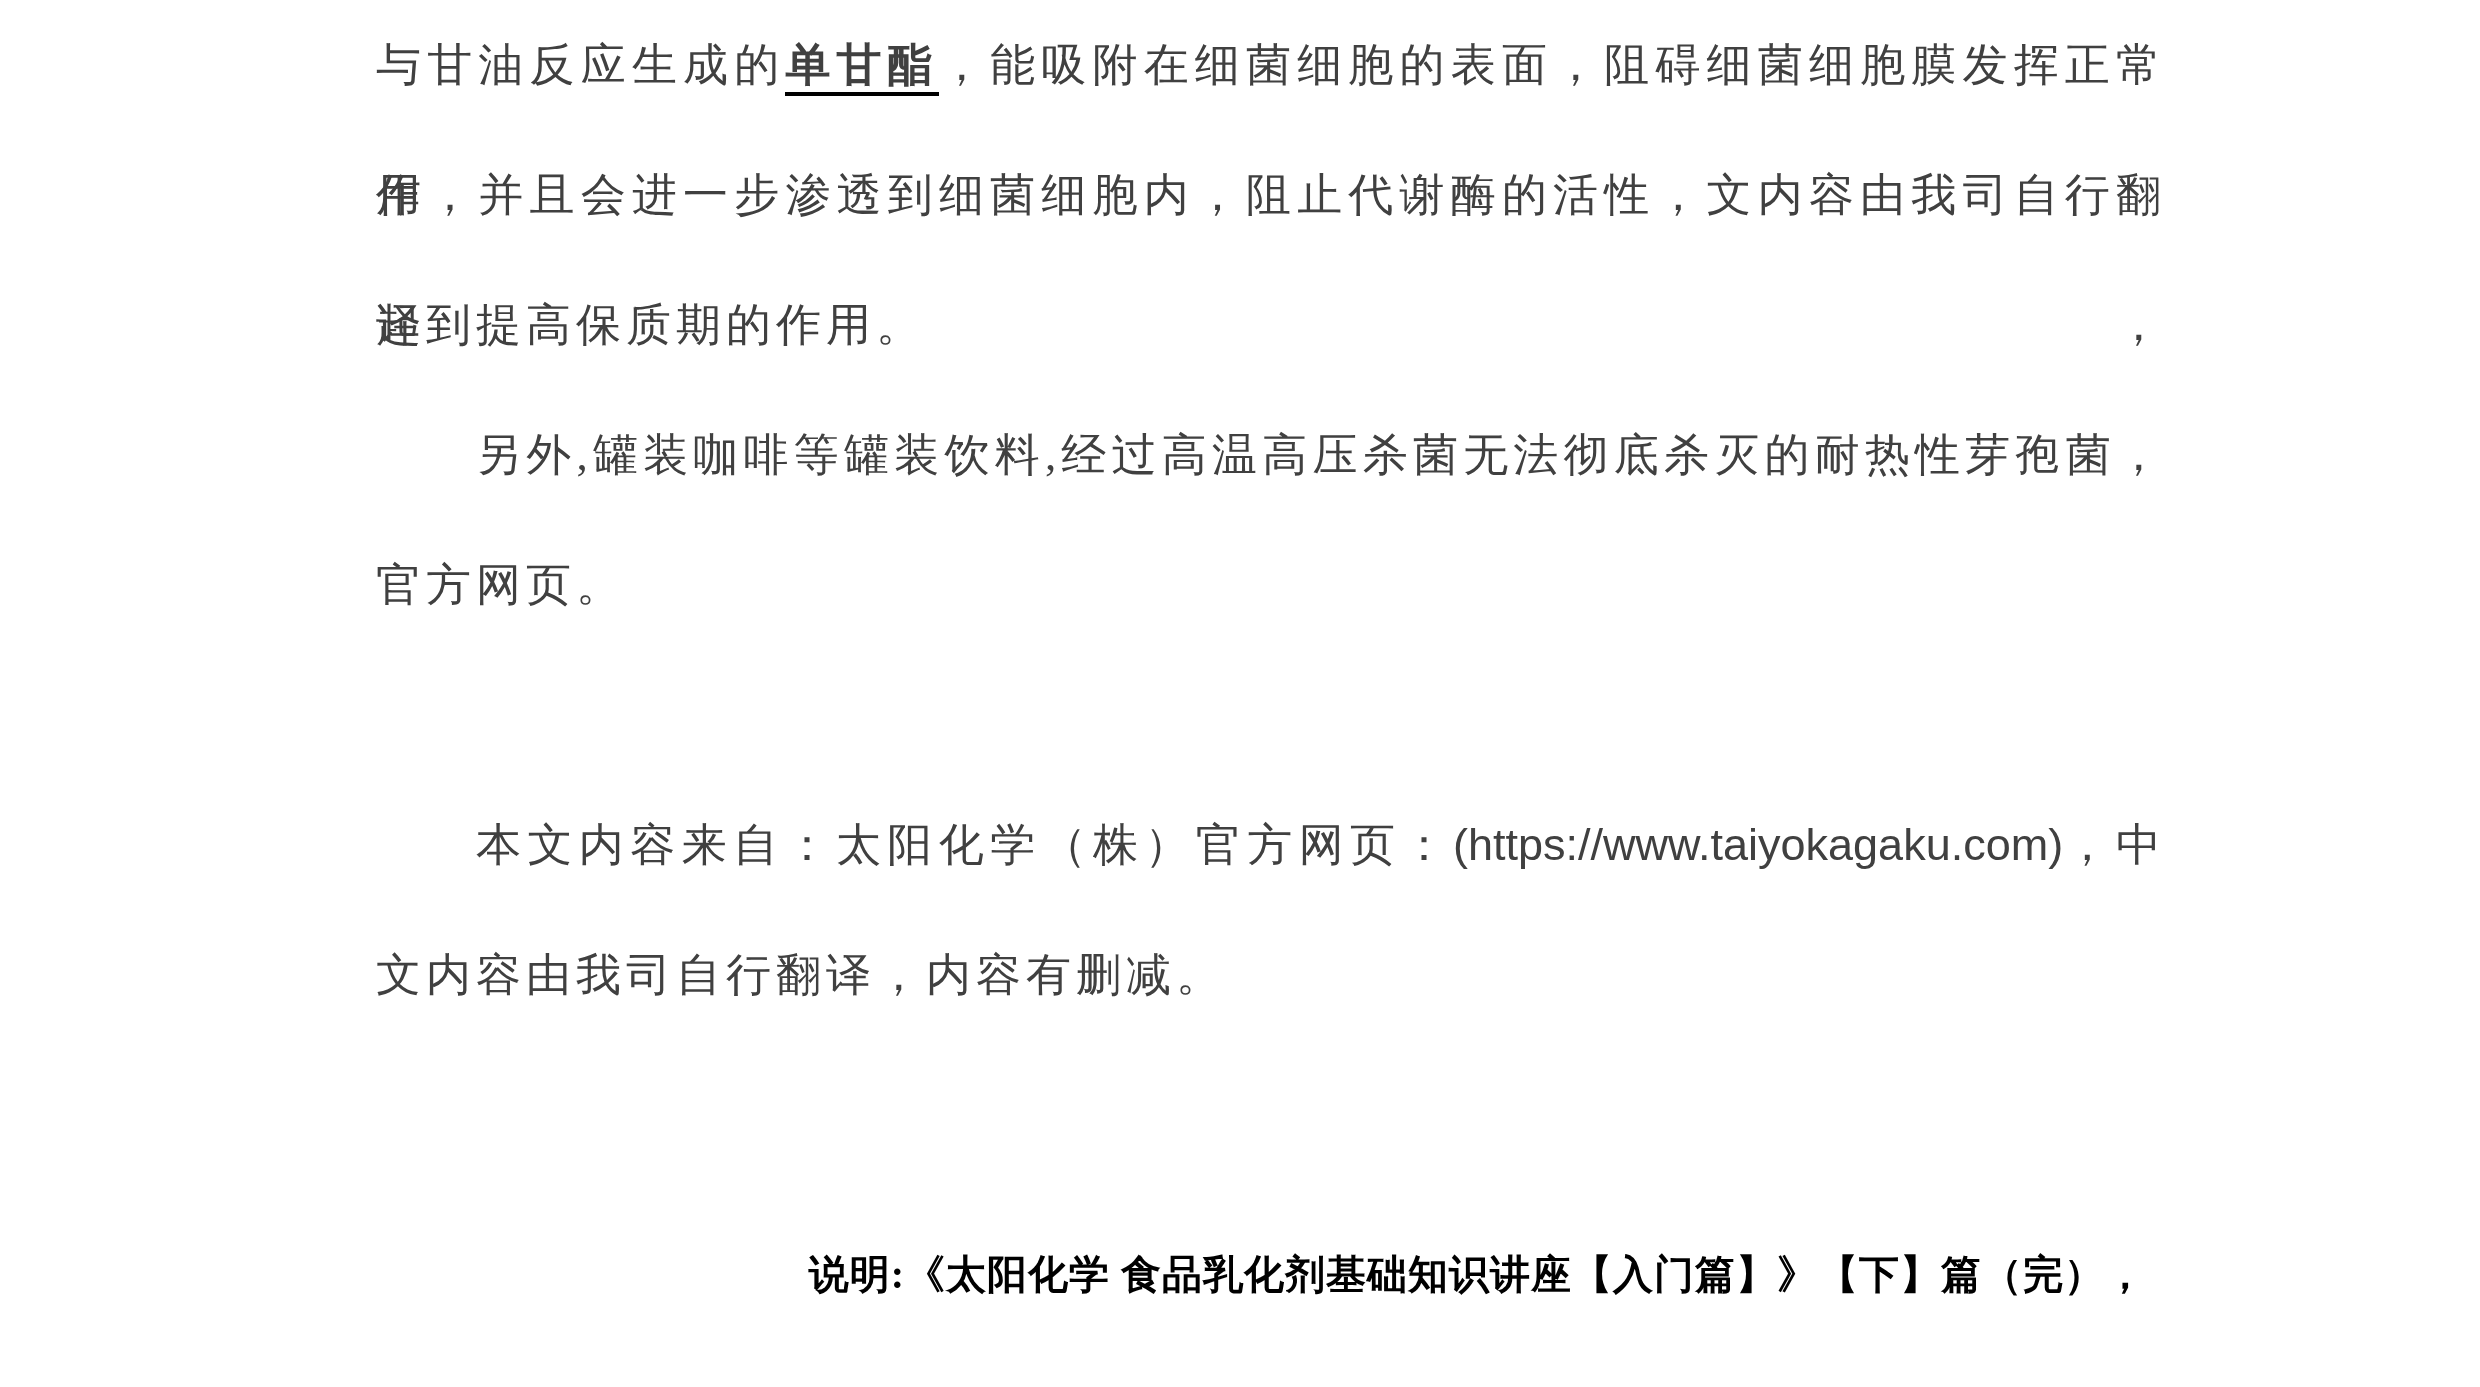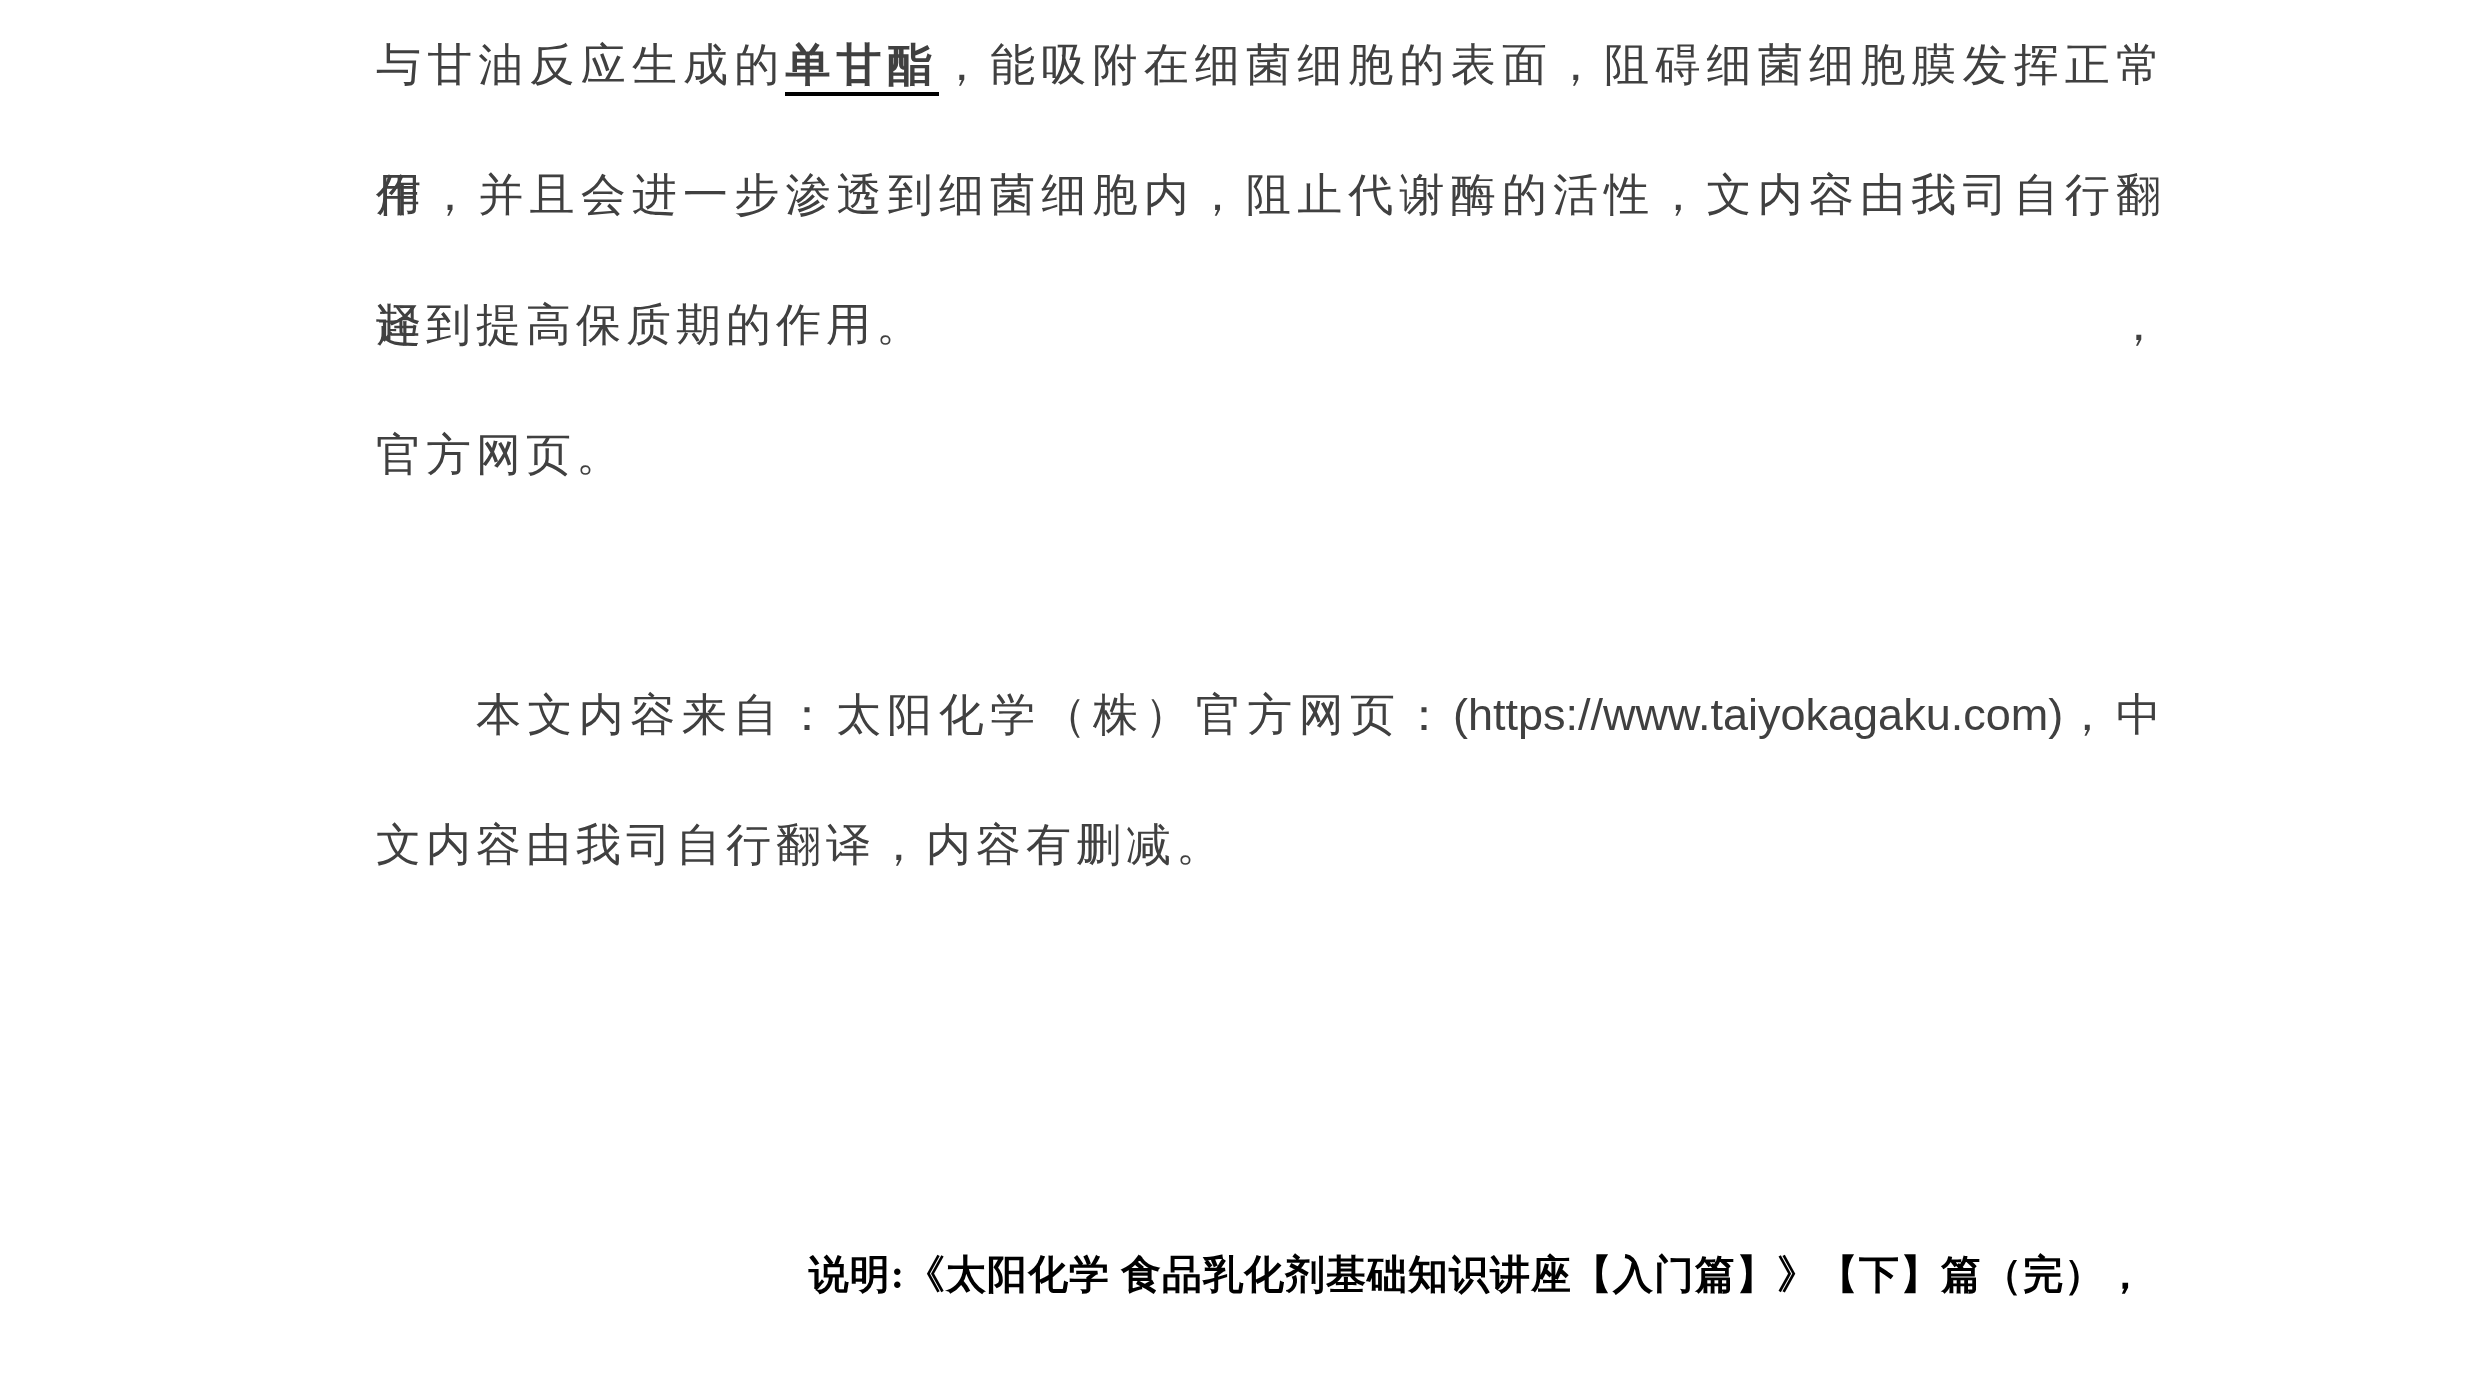--- a/index.html
+++ b/index.html
@@ -79,20 +79,21 @@
 <div class="page">
 
   <div class="body-text">
 
     <div class="body-line justified">
       <span>与甘油反应生成的</span><span class="term-bold-underline">单甘酯</span><span>，能吸附在细菌细胞的表面，阻碍细菌细胞膜发挥正常作</span>
     </div>
     <div class="body-line justified">用，并且会进一步渗透到细菌细胞内，阻止代谢酶的活性，文内容由我司自行翻译，</div>
     <div class="body-line">起到提高保质期的作用。</div>
 
+    <div class="body-line justified indent">另外,罐装咖啡等罐装饮料,经过高温高压杀菌无法彻底杀灭的耐热性芽孢菌，</div>
     <div class="body-line">官方网页。</div>
 
     <div class="spacer-line"></div>
 
     <div class="body-line justified indent">
       <span>本文内容来自：太阳化学（株）官方网页：</span><span class="url-text">(https://www.taiyokagaku.com)</span><span>，中</span>
     </div>
     <div class="body-line">文内容由我司自行翻译，内容有删减。</div>
 
   </div>

